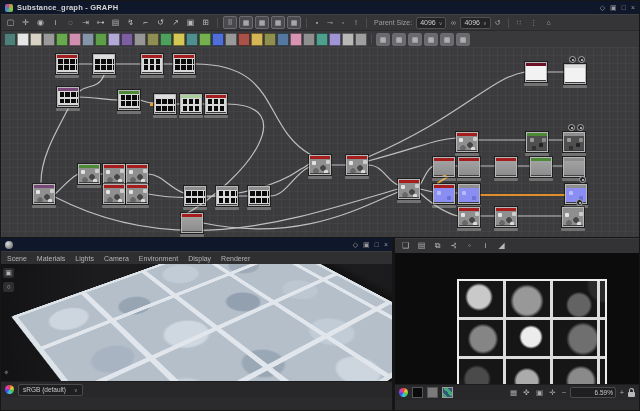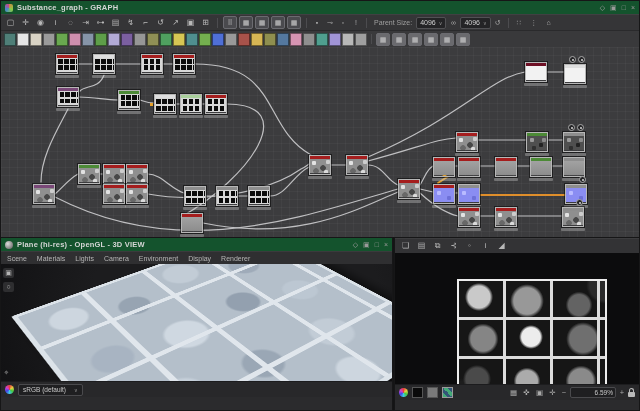--- a/index.html
+++ b/index.html
@@ -1,20 +1,20 @@
 <!DOCTYPE html>
 <html><head>
 <meta charset="utf-8">
 <style>
   html,body{margin:0;padding:0;background:#111;}
   #app{position:relative;width:640px;height:411px;background:#1e1e1f;overflow:hidden;
        font-family:"Liberation Sans",sans-serif;color:#cccccc;-webkit-font-smoothing:antialiased;}
   .panel{position:absolute;border:1px solid #161617;box-sizing:border-box;background:#2b2b2d;}
   
-  .phead{height:13px;background:#14532d;display:flex;align-items:center;padding:0 4px;gap:4px;}
+  .phead{height:13px;background:#0f172a;display:flex;align-items:center;padding:0 4px;gap:4px;}
   .ptitle{font-size:7.5px;font-weight:bold;color:#d6d6d6;white-space:nowrap;letter-spacing:.2px;}
   .winctl{margin-left:auto;display:flex;gap:5px;}
   .winctl span{font-size:7px;color:#9a9a9a;line-height:13px;cursor:default;}
   .picon{width:8px;height:8px;border-radius:2px;flex:0 0 auto;}
   
   #graph-panel{left:0;top:0;width:640px;height:237px;}
   .g-toolbar1{height:15px;background:#353537;display:flex;align-items:center;padding:0 3px;gap:2px;border-top:1px solid #404042;}
   .tbicon{font-size:8px;color:#b8b8b8;width:13px;text-align:center;line-height:14px;}
   .tbtoggle{width:12px;height:11px;background:#4a4a4e;border:1px solid #6b6b70;border-radius:2px;
             color:#c8c8c8;font-size:7px;text-align:center;line-height:11px;}
@@ -475,21 +475,20 @@
             <span class="odot" style="right: 0px;"></span>
             <span class="odot" style="right: 9px;"></span>
           </div>
         </div>
     </div>
   </div>
 
   <div class="panel" id="view3d">
     <div class="phead">
       <span class="picon" style="background:radial-gradient(circle at 35% 35%,#ddd,#555);border-radius:50%;"></span>
-      <span class="ptitle">Plane (hi-res) - OpenGL - 3D VIEW</span>
       <span class="winctl">
           <span>◇</span>
           <span>▣</span>
           <span>□</span>
           <span>×</span>
         </span>
     </div>
     <div class="menubar" id="menu3d">
         <span class="menu-item">Scene</span>
         <span class="menu-item">Materials</span>

